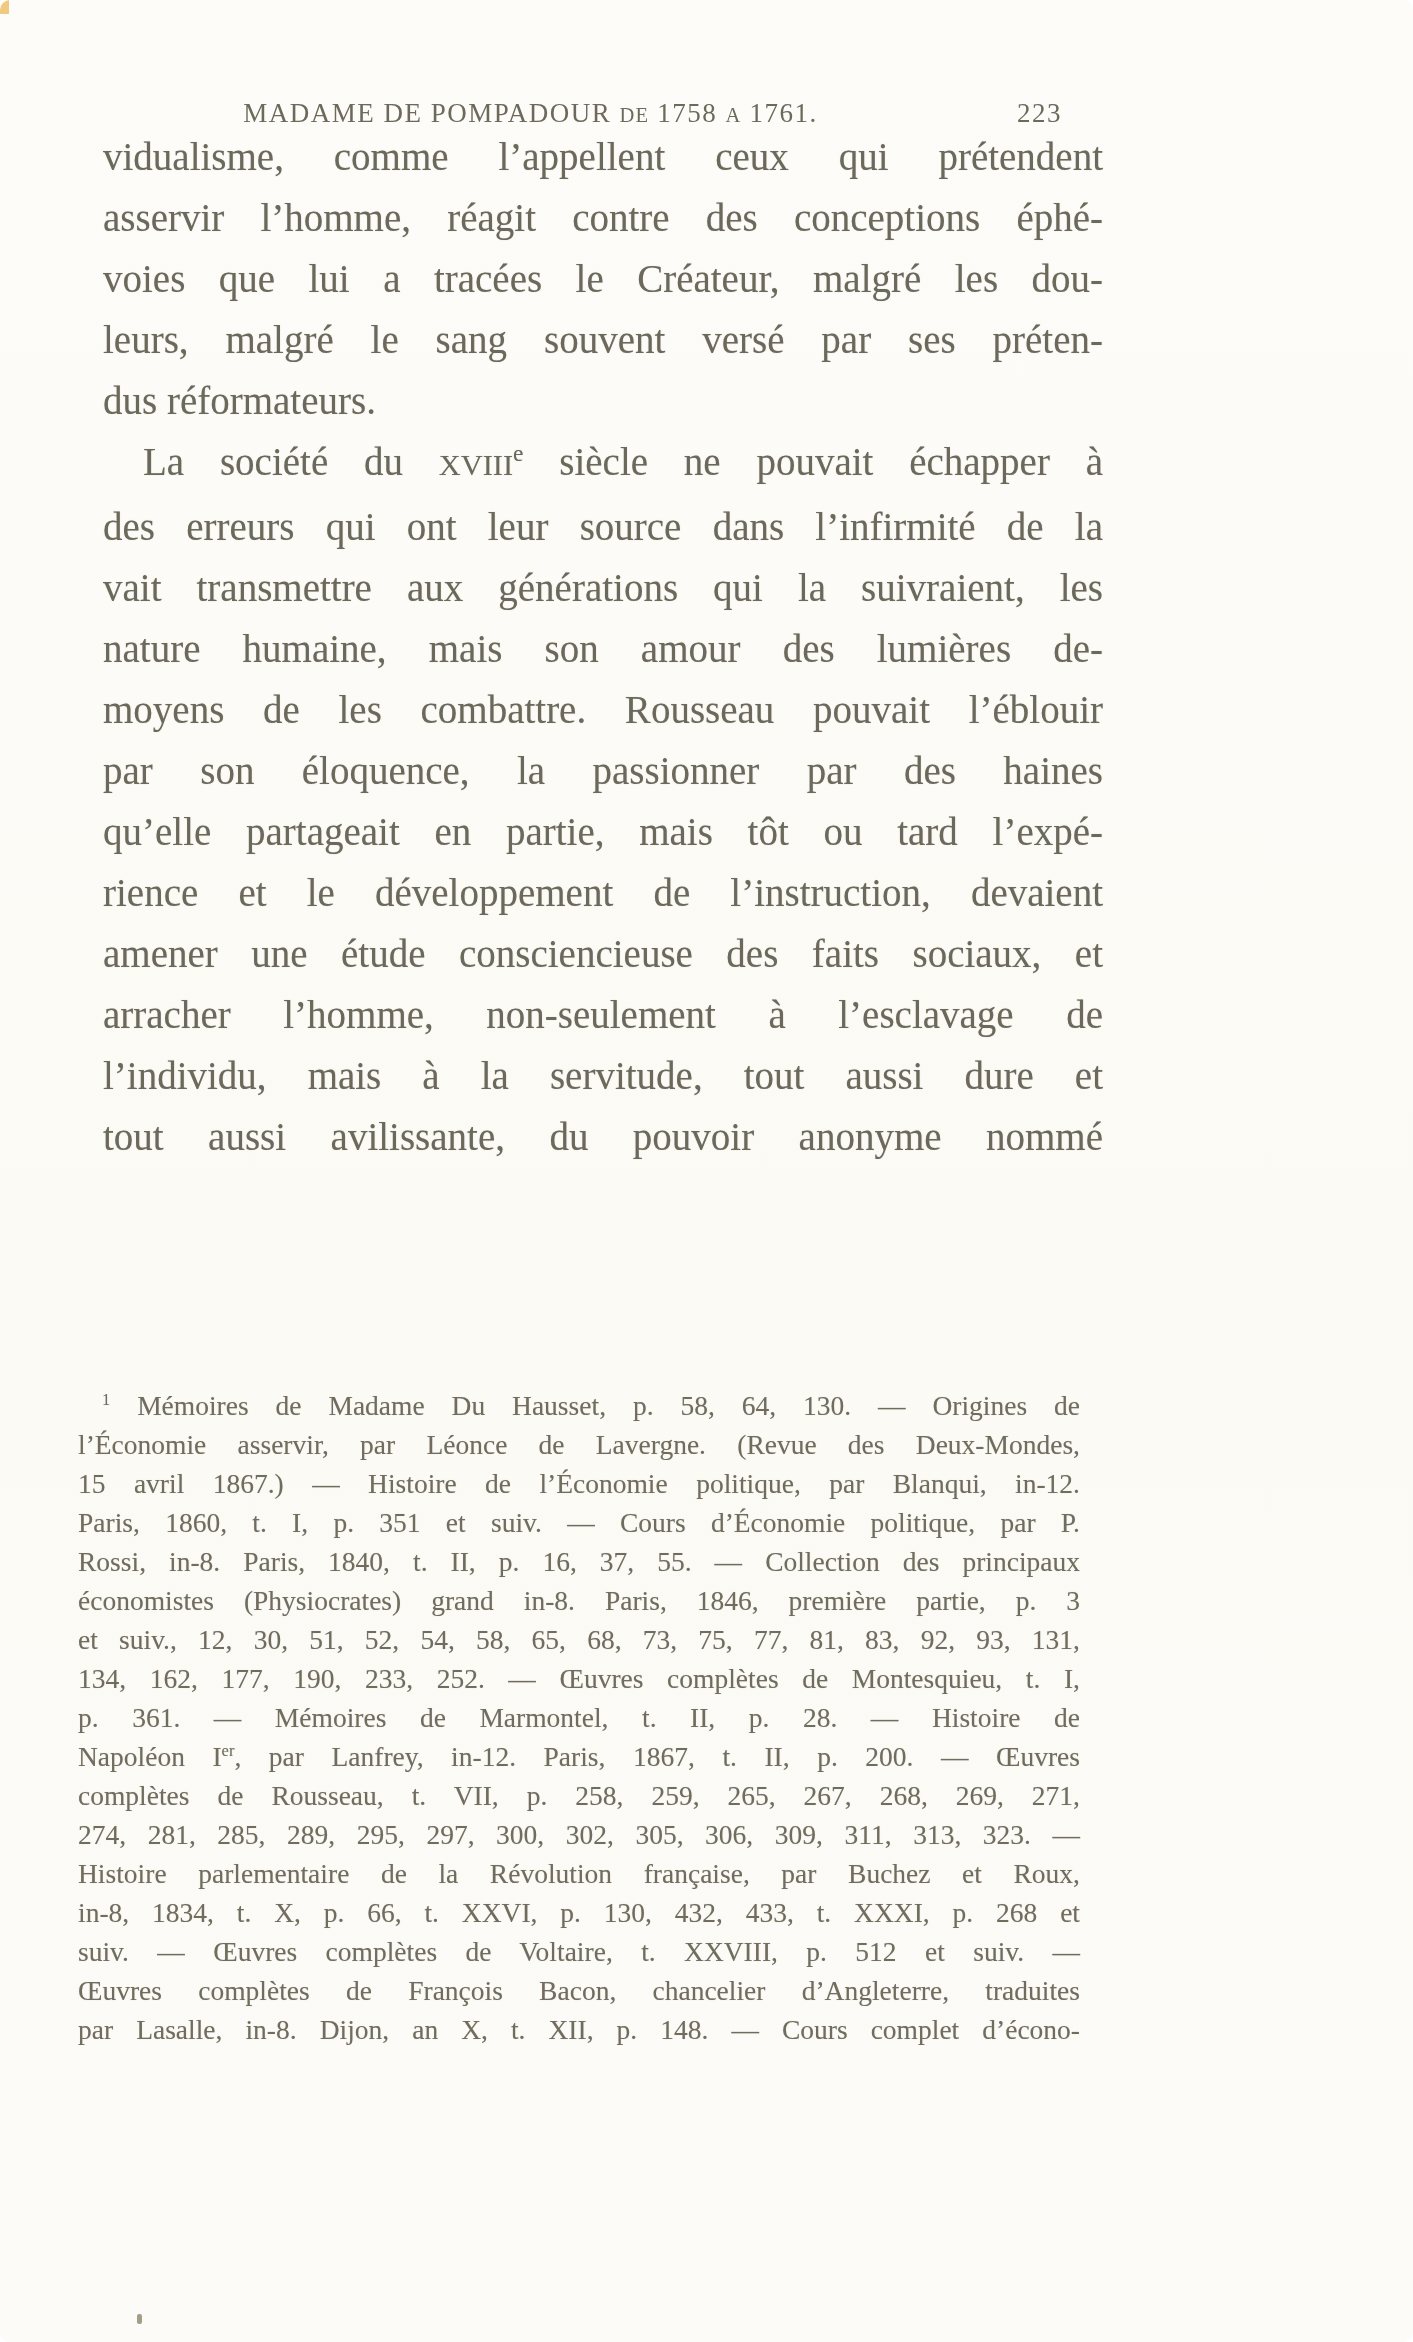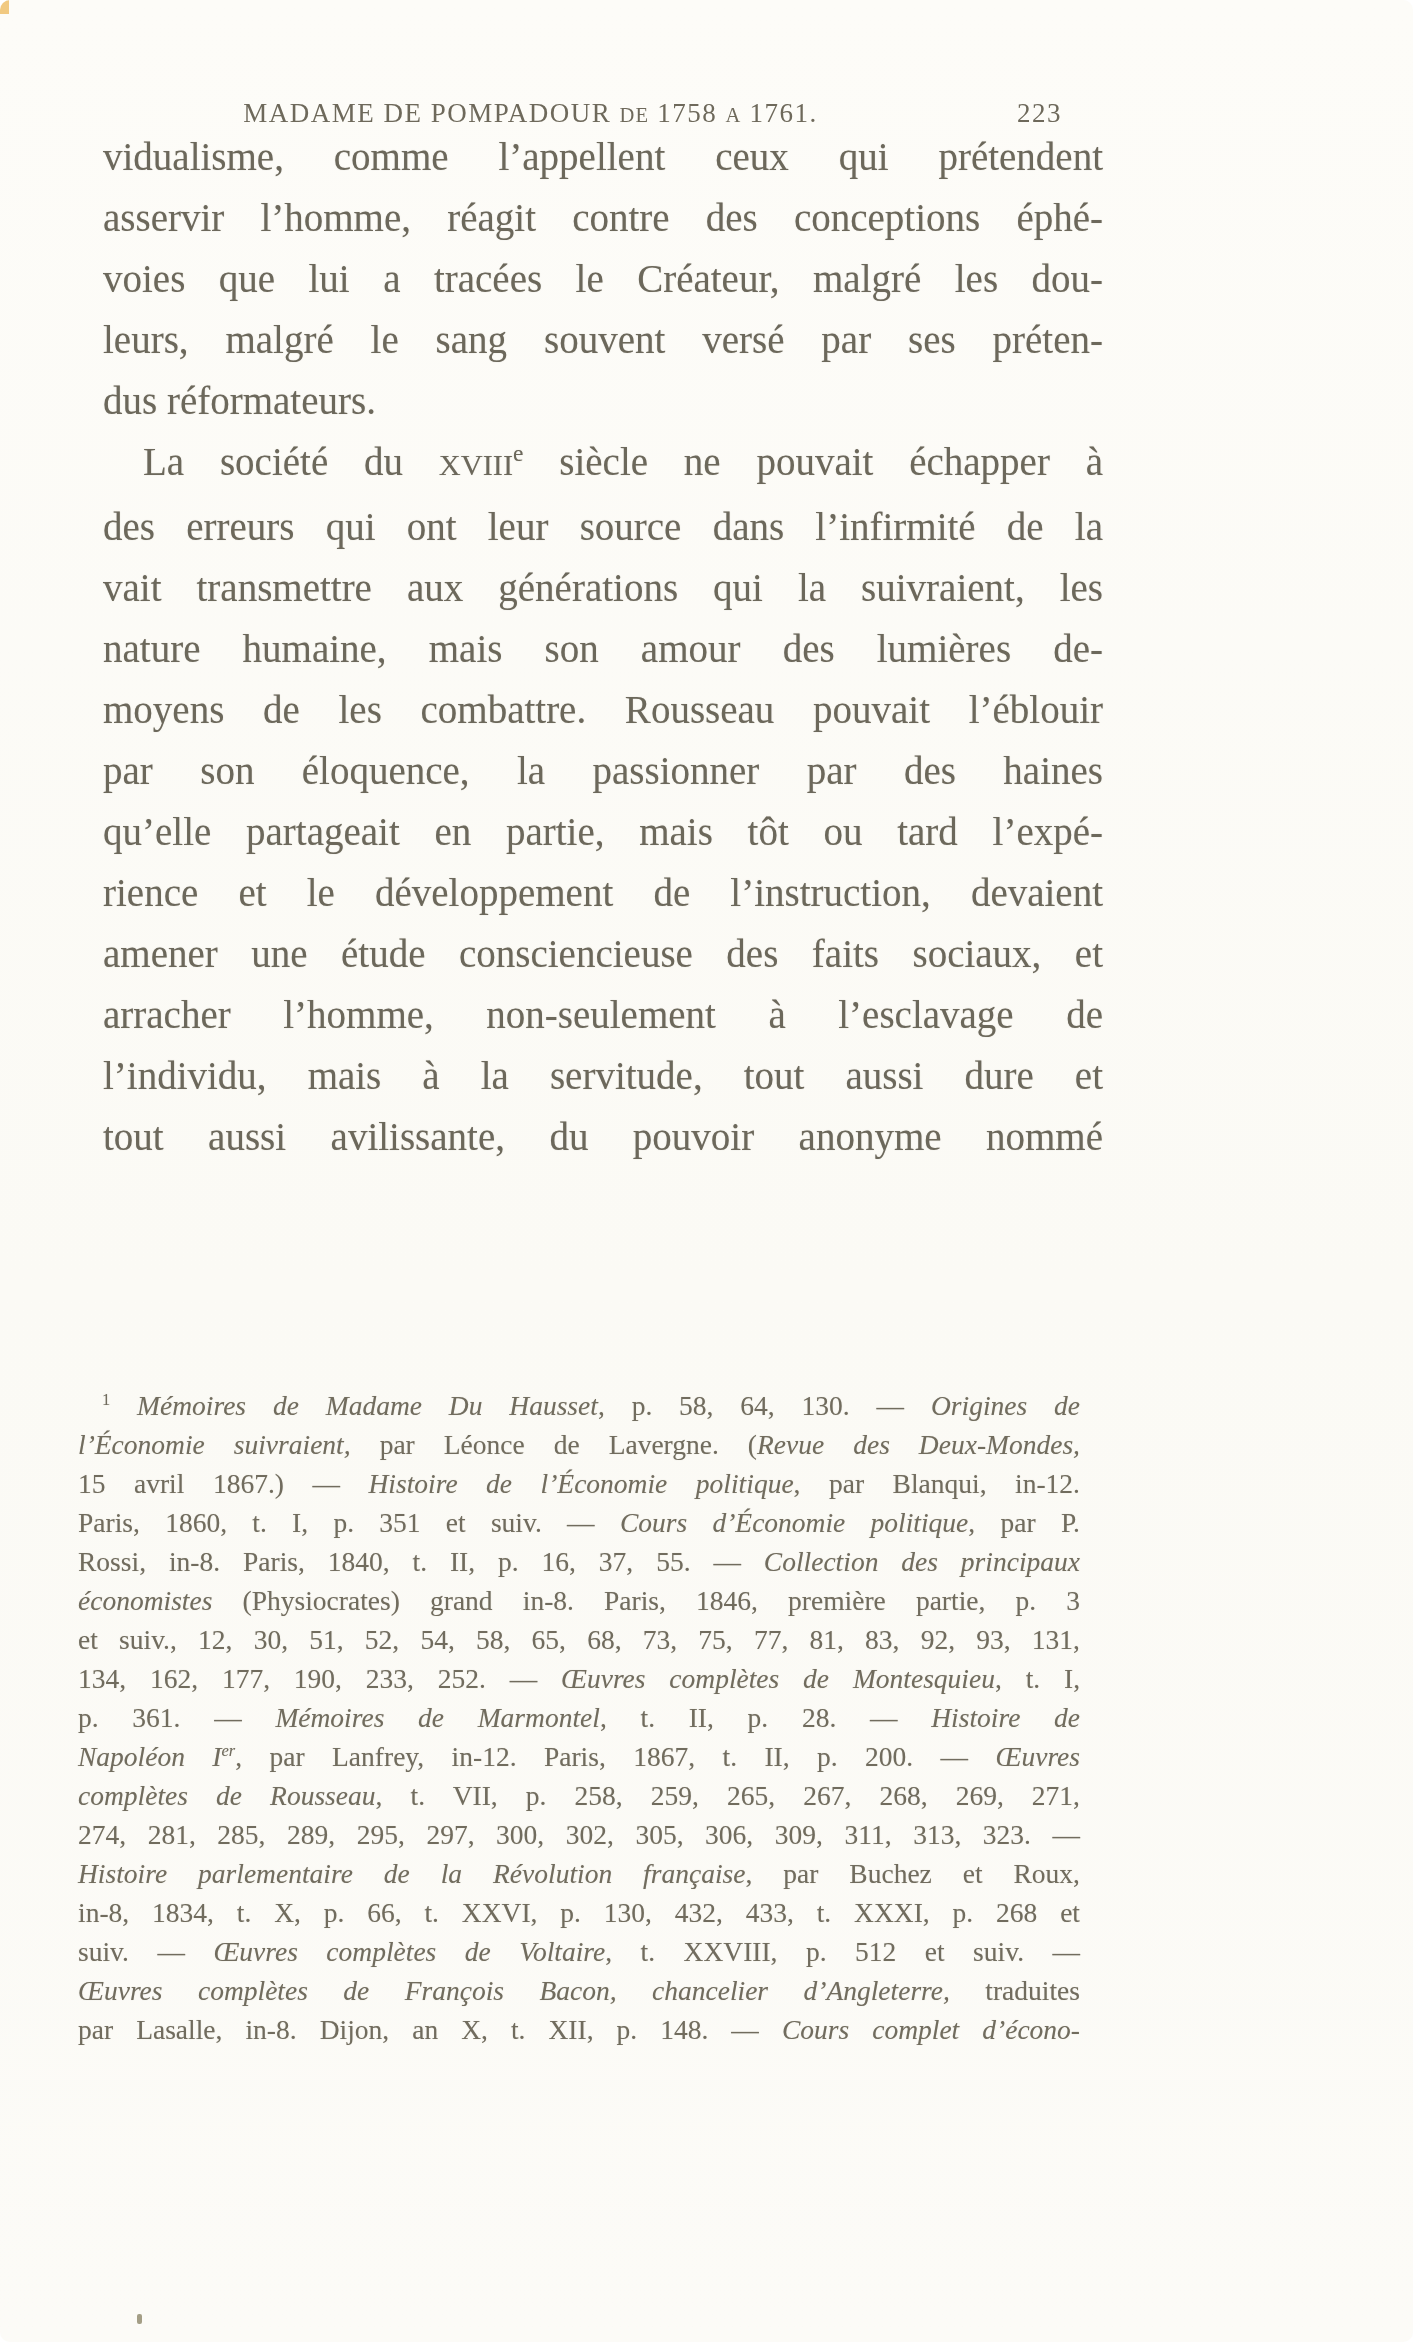--- a/index.html
+++ b/index.html
@@ -28,21 +28,21 @@
     position:absolute; top:126px; left:78px; width:1000px;
     font-size:39px; line-height:61px;
     text-shadow:0 0 1px rgba(108,104,91,.35);
     margin-left:25px;
   }
   .line { text-align:justify; text-align-last:justify; }
   .line.first-indent { text-indent:40px; }
   .line.no-stretch { text-align-last:left; }
   .sm { font-size:0.78em; }
   .sup { vertical-align:super; font-size:0.6em; line-height:0; }
-  .it { font-style:italic; }
+  .it { }
   
   .footnote {
     position:absolute; top:1386px; left:78px; width:1002px;
     font-size:27.5px; line-height:39px;
     color:#716c5e;
     text-shadow:0 0 1px rgba(113,108,94,.3);
   }
   .fn-line { text-align:justify; text-align-last:justify; }
   .fn-line.first-indent { text-indent:24px; }
   
@@ -85,21 +85,21 @@
         <div class="line"><span>rience et le développement de l’instruction, devaient</span></div>
         <div class="line"><span>amener une étude consciencieuse des faits sociaux, et</span></div>
         <div class="line"><span>arracher l’homme, non-seulement à l’esclavage de</span></div>
         <div class="line"><span>l’individu, mais à la servitude, tout aussi dure et</span></div>
         <div class="line"><span>tout aussi avilissante, du pouvoir anonyme nommé</span></div>
       </div>
     </div>
 
   <div class="footnote">
       <div class="fn-line first-indent"><span class="sup">1</span><span> </span><span class="it">Mémoires de Madame Du Hausset</span><span>, p. 58, 64, 130. — </span><span class="it">Origines de</span></div>
-      <div class="fn-line"><span class="it">l’Économie suivraient,</span><span> par Léonce de Lavergne. (</span><span class="it">Revue des Deux-Mondes,</span></div>
+      <div class="fn-line"><span class="it">l’Économie asservir,</span><span> par Léonce de Lavergne. (</span><span class="it">Revue des Deux-Mondes,</span></div>
       <div class="fn-line"><span>15 avril 1867.) — </span><span class="it">Histoire de l’Économie politique</span><span>, par Blanqui, in-12.</span></div>
       <div class="fn-line"><span>Paris, 1860, t. I, p. 351 et suiv. — </span><span class="it">Cours d’Économie politique</span><span>, par P.</span></div>
       <div class="fn-line"><span>Rossi, in-8. Paris, 1840, t. II, p. 16, 37, 55. — </span><span class="it">Collection des principaux</span></div>
       <div class="fn-line"><span class="it">économistes</span><span> (Physiocrates) grand in-8. Paris, 1846, première partie, p. 3</span></div>
       <div class="fn-line"><span>et suiv., 12, 30, 51, 52, 54, 58, 65, 68, 73, 75, 77, 81, 83, 92, 93, 131,</span></div>
       <div class="fn-line"><span>134, 162, 177, 190, 233, 252. — </span><span class="it">Œuvres complètes de Montesquieu</span><span>, t. I,</span></div>
       <div class="fn-line"><span>p. 361. — </span><span class="it">Mémoires de Marmontel</span><span>, t. II, p. 28. — </span><span class="it">Histoire de</span></div>
       <div class="fn-line"><span class="it">Napoléon I</span><span class="it sup">er</span><span>, par Lanfrey, in-12. Paris, 1867, t. II, p. 200. — </span><span class="it">Œuvres</span></div>
       <div class="fn-line"><span class="it">complètes de Rousseau</span><span>, t. VII, p. 258, 259, 265, 267, 268, 269, 271,</span></div>
       <div class="fn-line"><span>274, 281, 285, 289, 295, 297, 300, 302, 305, 306, 309, 311, 313, 323. —</span></div>

